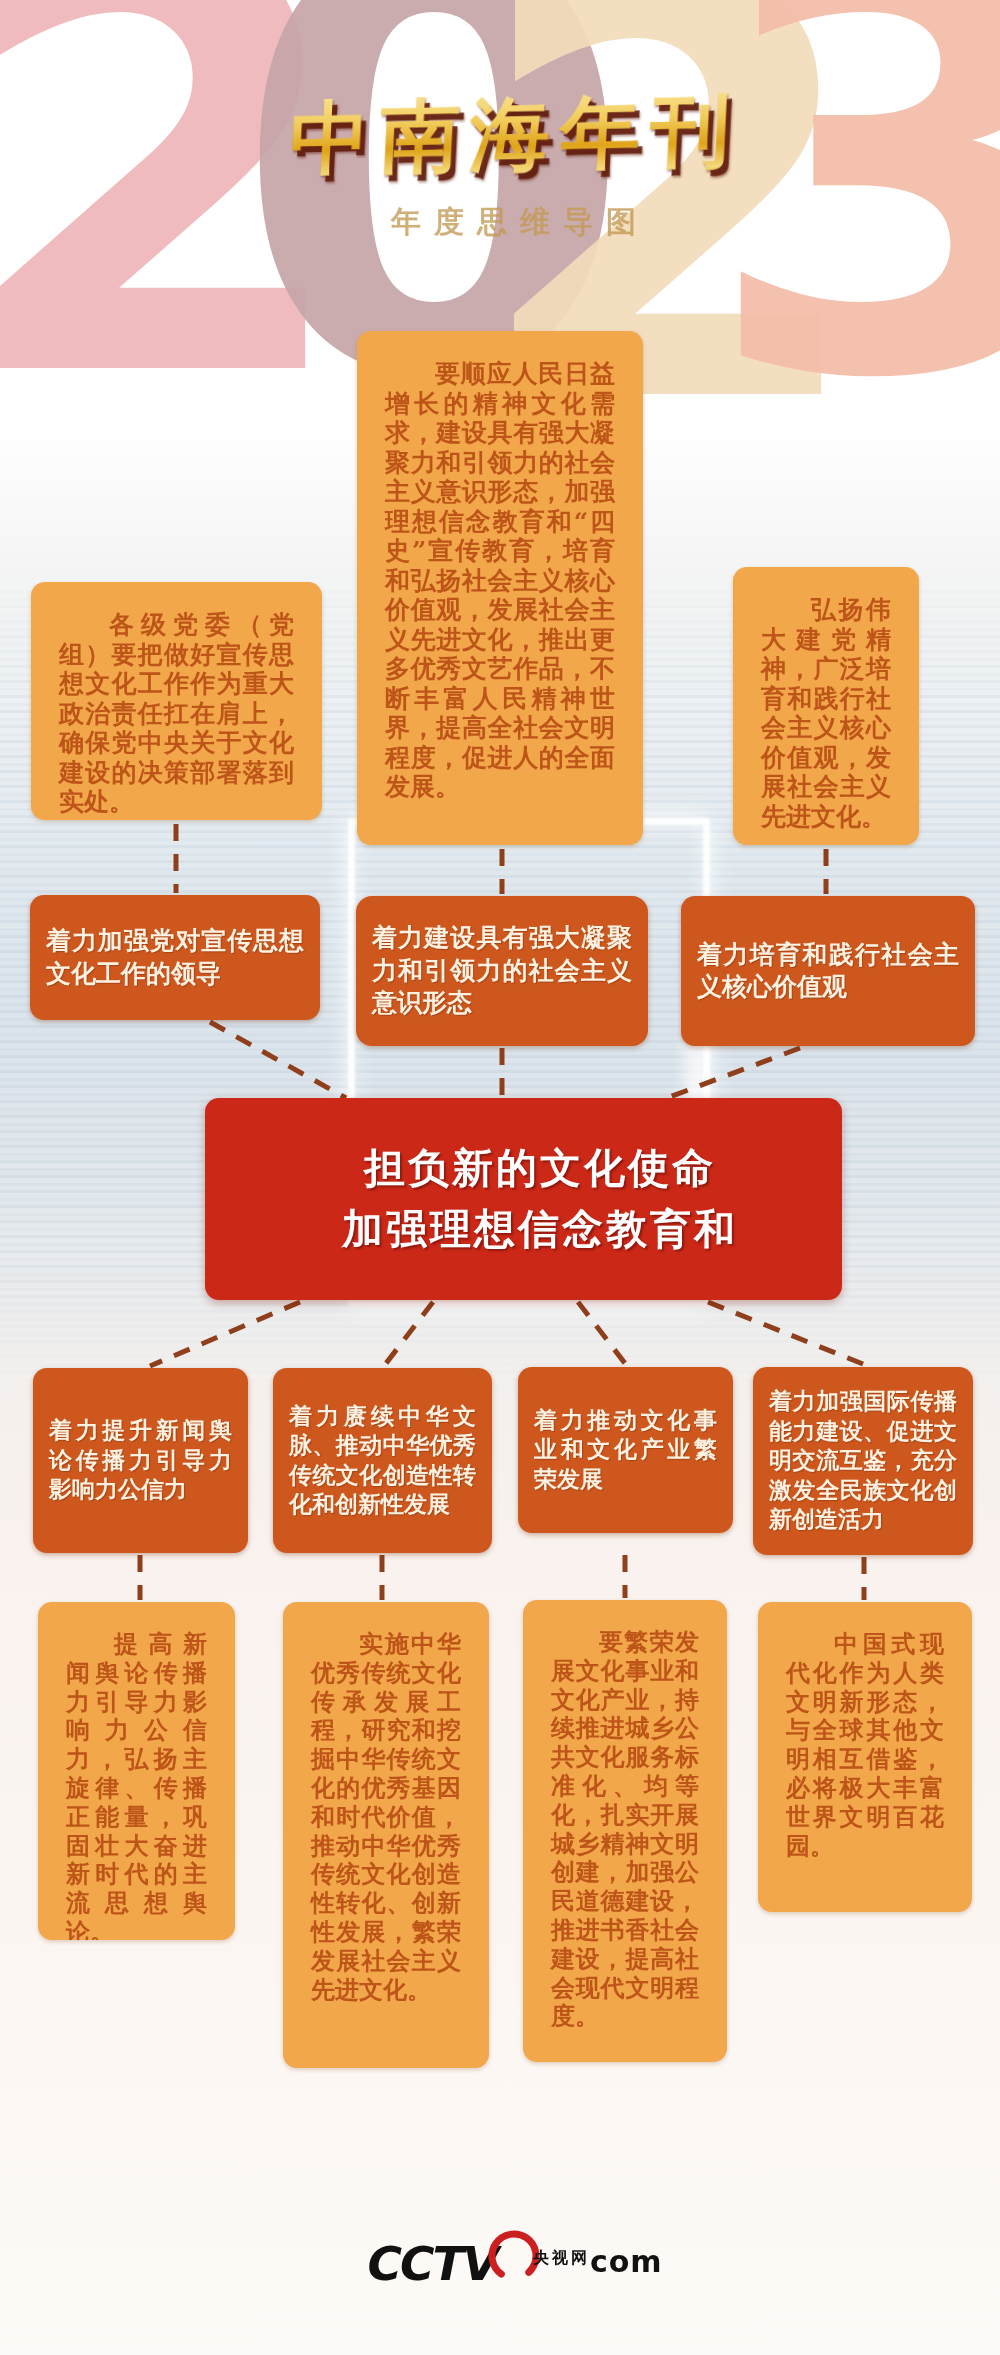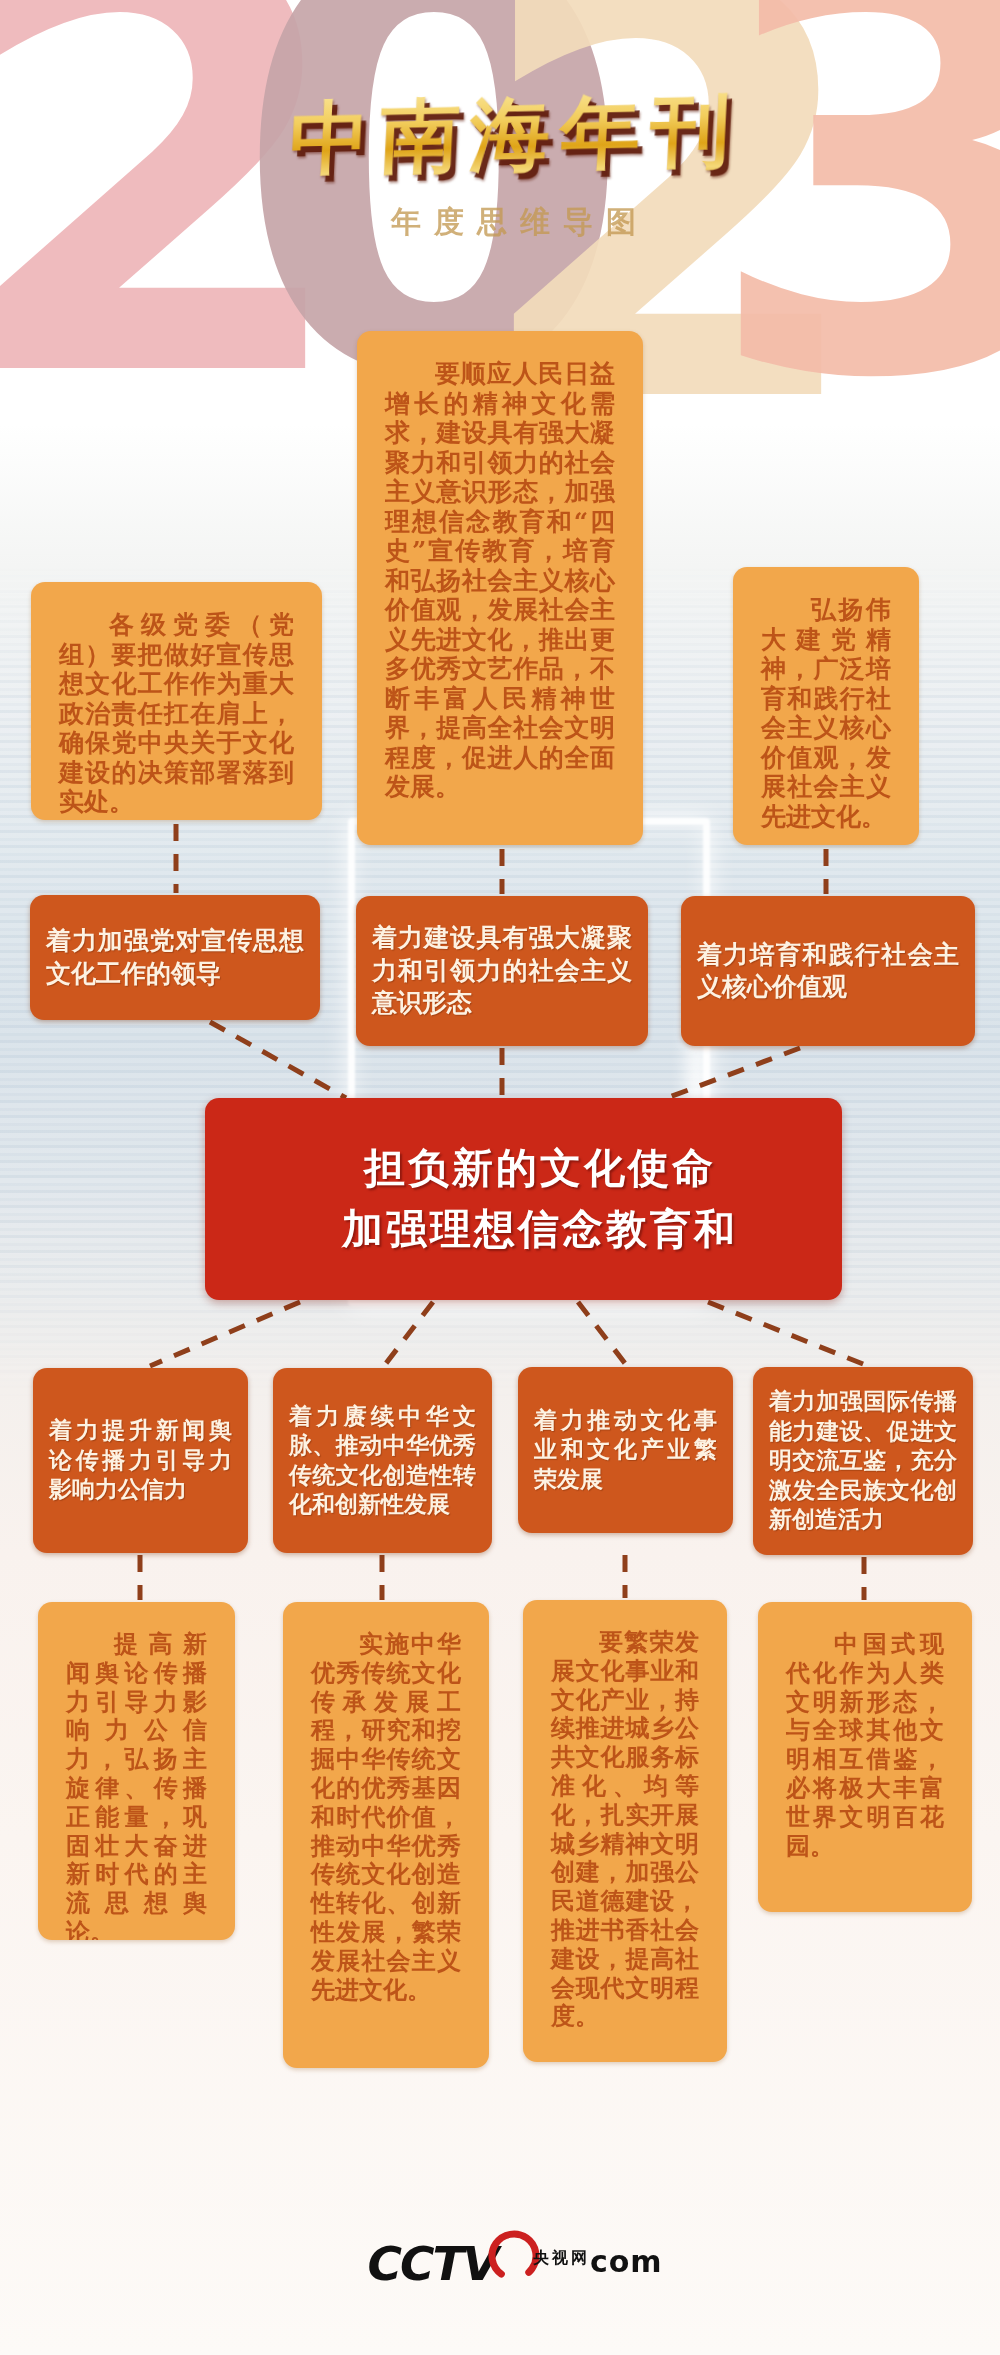--- a/index.html
+++ b/index.html
@@ -85,21 +85,21 @@
     padding:12px 16px;box-sizing:border-box;overflow:hidden;
     display:flex;align-items:center;
     box-shadow:0 2px 5px rgba(120,50,10,.35);
   }
   .label span{
     color:#fdf2e2;font-weight:bold;font-family:"DejaVu Sans",sans-serif;
     text-align:justify;text-justify:inter-character;
     font-size:25px;line-height:1.3;text-shadow:1px 1px 1px rgba(120,45,8,.45);
   }
   .lb1{left:30px; top:895px;width:290px;height:125px;}
-  .lb2{left:356px;top:896px;width:292px;height:150px;}
+  .lb2{left:356px;top:896px;width:292px;height:150px;border-radius:16px;}
   .lb3{left:681px;top:896px;width:294px;height:150px;}
   .bl span{font-size:23px;line-height:1.28;}
   .bl1{left:33px; top:1368px;width:215px;height:185px;}
   .bl2{left:273px;top:1368px;width:219px;height:185px;}
   .bl3{left:518px;top:1367px;width:215px;height:166px;}
   .bl4{left:753px;top:1367px;width:220px;height:188px;}
   
   .center-box{
     position:absolute;left:205px;top:1098px;width:604px;height:202px;z-index:3;
     background:#cb2817;border-radius:14px;

